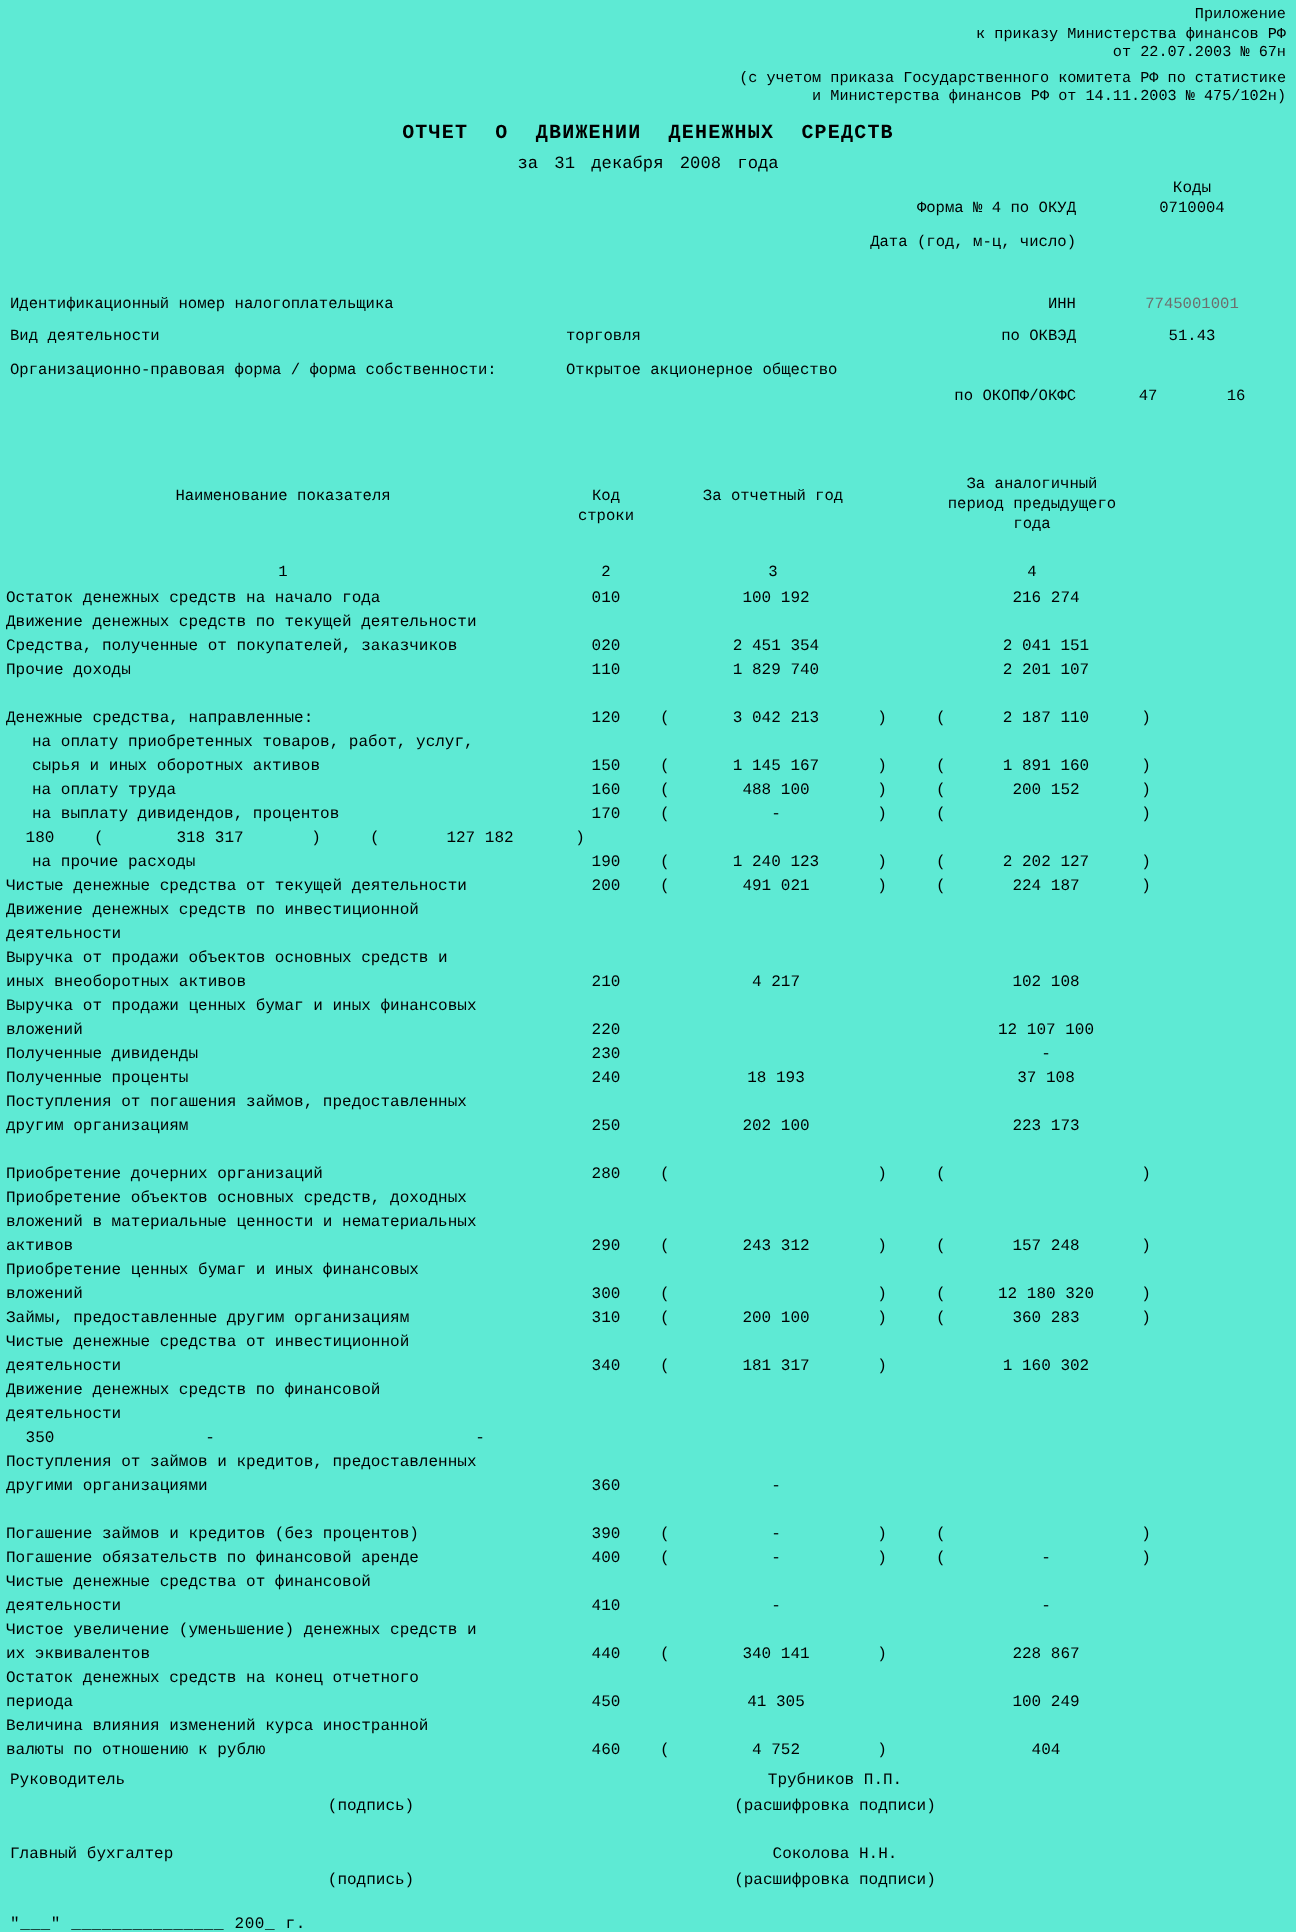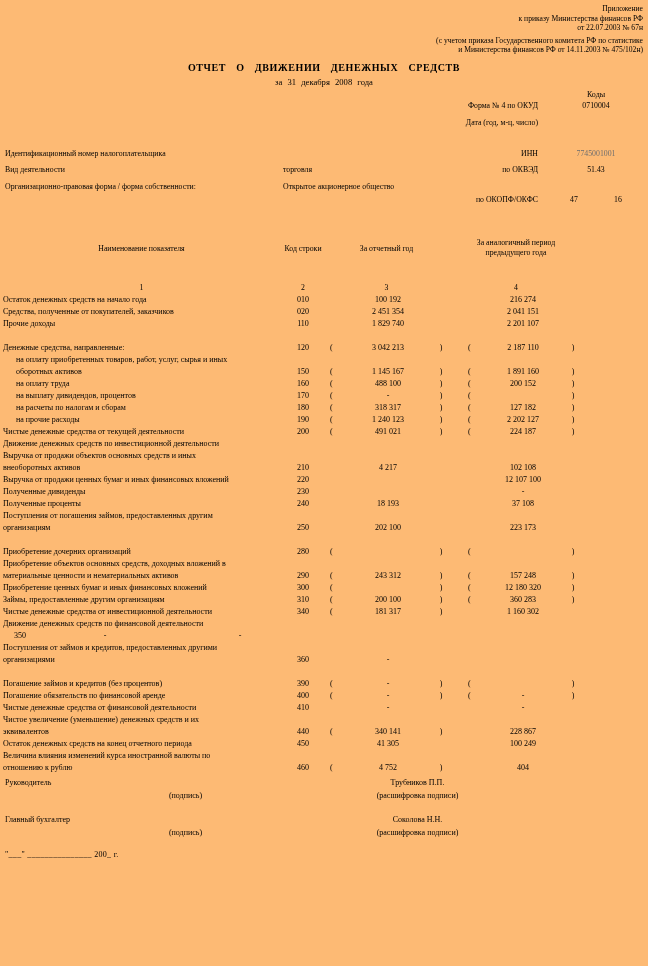--- a/index.html
+++ b/index.html
@@ -1,17 +1,17 @@
 <!DOCTYPE html>
 <html><head>
 <meta charset="utf-8">
 <style>
   html,body{margin:0;padding:0;background:#e8e8e8;}
-  .page{position:relative;width:648px;height:966px;background:#fdba74;color:#000;
-        font-family:Liberation Serif, serif;font-size:8px;overflow:hidden;margin:0 auto;}
+  .page{position:relative;width:648px;height:966px;background:#5eead4;color:#000;
+        font-family:Liberation Mono, monospace;font-size:8px;overflow:hidden;margin:0 auto;}
   
   .hdr{position:relative;height:232px;}
   .appendix{position:absolute;top:4px;right:5px;text-align:right;font-size:7.6px;line-height:9.6px;}
   .appendix div:nth-child(4){margin-top:3px;}
   .doc-title{position:absolute;top:62px;left:0;right:0;text-align:center;font-weight:bold;
              font-size:10px;letter-spacing:.6px;word-spacing:7px;}
   .doc-subtitle{position:absolute;top:77px;left:0;right:0;text-align:center;font-size:8.6px;word-spacing:3px;}
   .kody{position:absolute;top:90px;right:6px;width:92px;text-align:center;font-size:8px;}
   .hrow{position:absolute;left:5px;right:6px;display:flex;align-items:baseline;font-size:7.8px;}
   .hrow .mid{position:absolute;left:278px;}
@@ -136,20 +136,23 @@
             <div class="po"></div>
             <div class="num">100 192</div>
             <div class="pc"></div>
           </div>
           <div class="vcell v2">
             <div class="po"></div>
             <div class="num">216 274</div>
             <div class="pc"></div>
           </div>
         </div>
+        <div class="trow srow">
+          <div class="cell name sec">Движение денежных средств по текущей деятельности</div>
+        </div>
         <div class="trow">
           <div class="cell name">Средства, полученные от покупателей, заказчиков</div>
           <div class="cell code">020</div>
           <div class="vcell v1">
             <div class="po"></div>
             <div class="num">2 451 354</div>
             <div class="pc"></div>
           </div>
           <div class="vcell v2">
             <div class="po"></div>
@@ -222,21 +225,20 @@
             <div class="num">-</div>
             <div class="pc">)</div>
           </div>
           <div class="vcell v2">
             <div class="po">(</div>
             <div class="num"></div>
             <div class="pc">)</div>
           </div>
         </div>
         <div class="trow">
-          <div class="cell name ind">на расчеты по налогам и сборам</div>
           <div class="cell code">180</div>
           <div class="vcell v1">
             <div class="po">(</div>
             <div class="num">318 317</div>
             <div class="pc">)</div>
           </div>
           <div class="vcell v2">
             <div class="po">(</div>
             <div class="num">127 182</div>
             <div class="pc">)</div>

